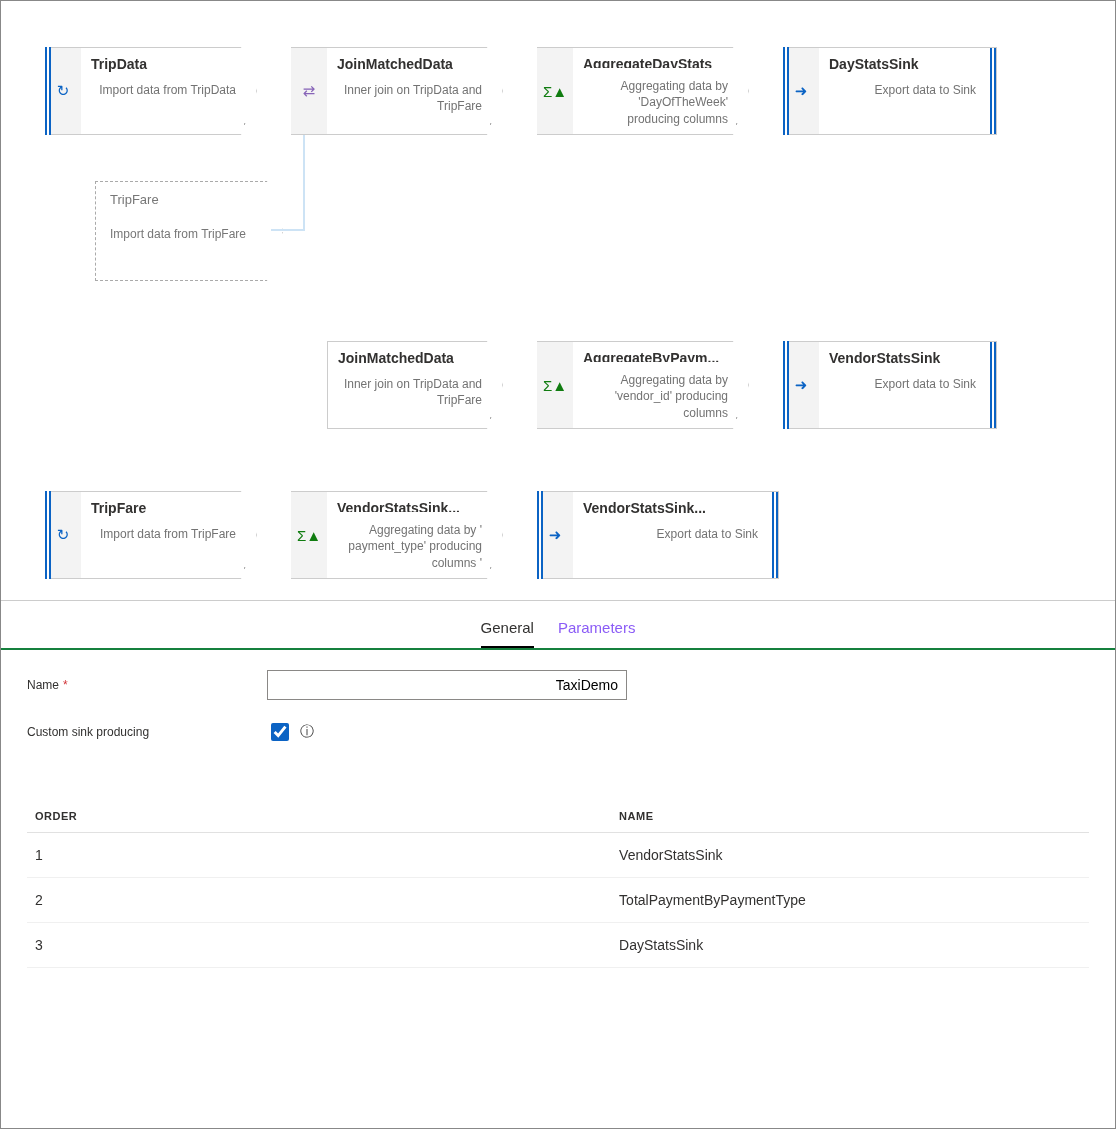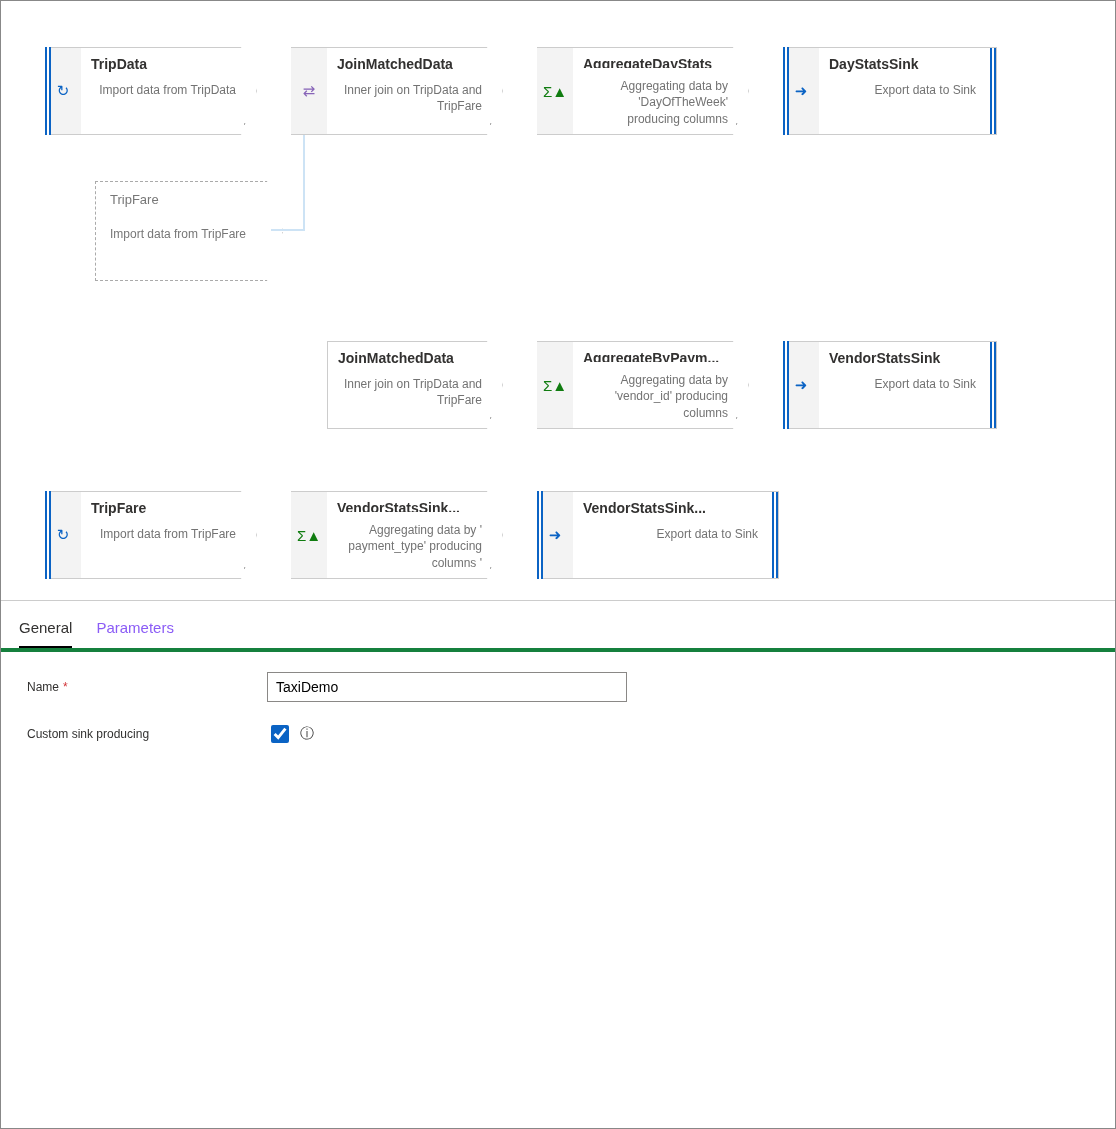--- a/index.html
+++ b/index.html
@@ -97,37 +97,39 @@
     position: absolute;
     border-left: 2px solid #cde3f5;
     border-bottom: 2px solid #cde3f5;
   }
 
   
   .tabs {
     display: flex;
     gap: 24px;
     padding: 12px 18px 0;
-    border-bottom: 4px solid #15803d;
+    border-bottom: 2px solid #15803d;
+    justify-content: center;
   }
   .tab {
     padding: 6px 0 10px;
     font-size: 15px;
     cursor: pointer;
   }
   .tab.active { border-bottom: 2px solid #000; font-weight: 400; }
   .tab.inactive { color: #8b5cf6; }
   .form { padding: 20px 26px; }
   .frow { display: flex; align-items: center; margin-bottom: 20px; }
   .flabel { width: 240px; font-size: 12px; }
   .req { color: #d13438; margin-left: 4px; }
   input[type=text] {
     width: 360px; height: 30px;
     border: 1px solid #8a8886; padding: 4px 8px;
     font-size: 14px;
+    text-align: right;
   }
   textarea {
     width: 360px; height: 54px;
     border: 1px solid #8a8886; padding: 6px 8px;
     font-family: inherit; font-size: 14px;
     resize: both;
   }
   .chk-wrap { display:flex; align-items:center; gap:8px; }
   input[type=checkbox] { width:18px; height:18px; accent-color:#0b63c4; }
   .info-icon { color:#333; font-size:14px; }
@@ -279,14 +281,36 @@
     </div>
     <div class="frow">
       <div class="flabel">Custom sink producing</div>
       <div class="chk-wrap">
         <input type="checkbox" checked="" style="">
         <span class="info-icon">ⓘ</span>
       </div>
     </div>
   </div>
 
+  <table class="order">
+    <thead>
+      <tr>
+        <th style="width:55%;">ORDER</th>
+        <th>NAME</th>
+      </tr>
+    </thead>
+    <tbody>
+      <tr>
+        <td>1</td>
+        <td>VendorStatsSink</td>
+      </tr>
+      <tr>
+        <td>2</td>
+        <td>TotalPaymentByPaymentType</td>
+      </tr>
+      <tr>
+        <td>3</td>
+        <td>DayStatsSink</td>
+      </tr>
+    </tbody>
+  </table>
 
 </div>
 
 </body></html>

